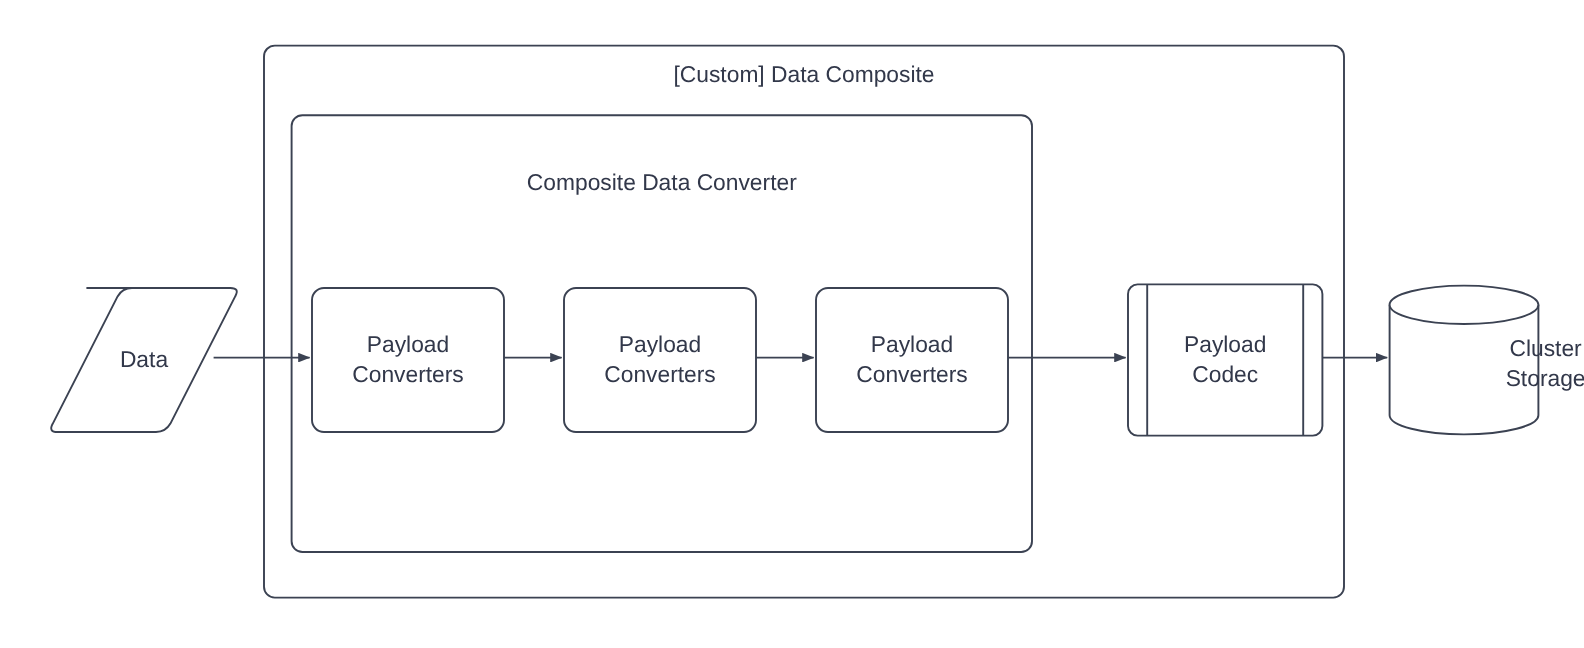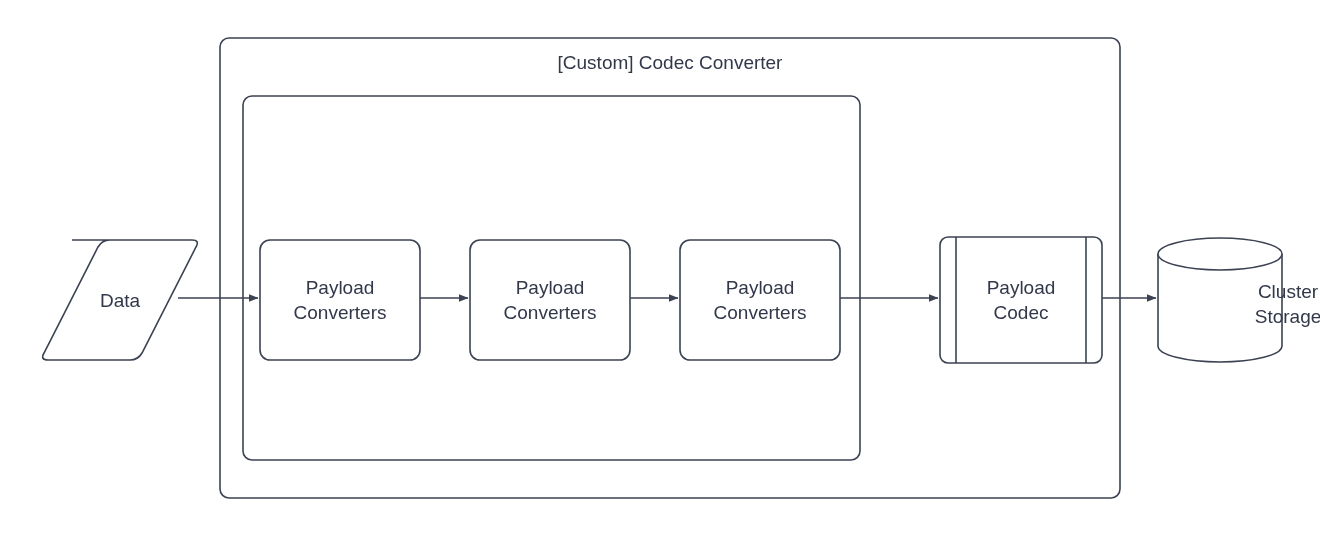--- a/index.html
+++ b/index.html
@@ -81,22 +81,23 @@
       <ellipse cx="1220" cy="254" rx="62" ry="16" fill="#ffffff" stroke="#3b4252" stroke-width="1.6"></ellipse>
     </g>
 
     <line x1="178" y1="298" x2="258" y2="298" stroke="#3b4252" stroke-width="1.6" marker-end="url(#arrowhead)"></line>
     <line x1="420" y1="298" x2="468" y2="298" stroke="#3b4252" stroke-width="1.6" marker-end="url(#arrowhead)"></line>
     <line x1="630" y1="298" x2="678" y2="298" stroke="#3b4252" stroke-width="1.6" marker-end="url(#arrowhead)"></line>
     <line x1="840" y1="298" x2="938" y2="298" stroke="#3b4252" stroke-width="1.6" marker-end="url(#arrowhead)"></line>
     <line x1="1102" y1="298" x2="1156" y2="298" stroke="#3b4252" stroke-width="1.6" marker-end="url(#arrowhead)"></line>
   </svg>
 
-  <div class="container-title" style="left:220px; top:50px; width:900px;">[Custom] Codec Converter</div>
+  <div class="container-title" style="left:220px; top:50px; width:900px;">[Custom] Data Composite</div>
 
+  <div class="container-title" style="left:243px; top:140px; width:617px;">Composite Data Converter</div>
 
   <div class="node-label" style="left:40px; top:240px; width:160px; height:120px;">Data</div>
 
   <div class="node-label" style="left:260px; top:240px; width:160px; height:120px;">Payload
 Converters</div>
 
   <div class="node-label" style="left:470px; top:240px; width:160px; height:120px;">Payload
 Converters</div>
 
   <div class="node-label" style="left:680px; top:240px; width:160px; height:120px;">Payload

